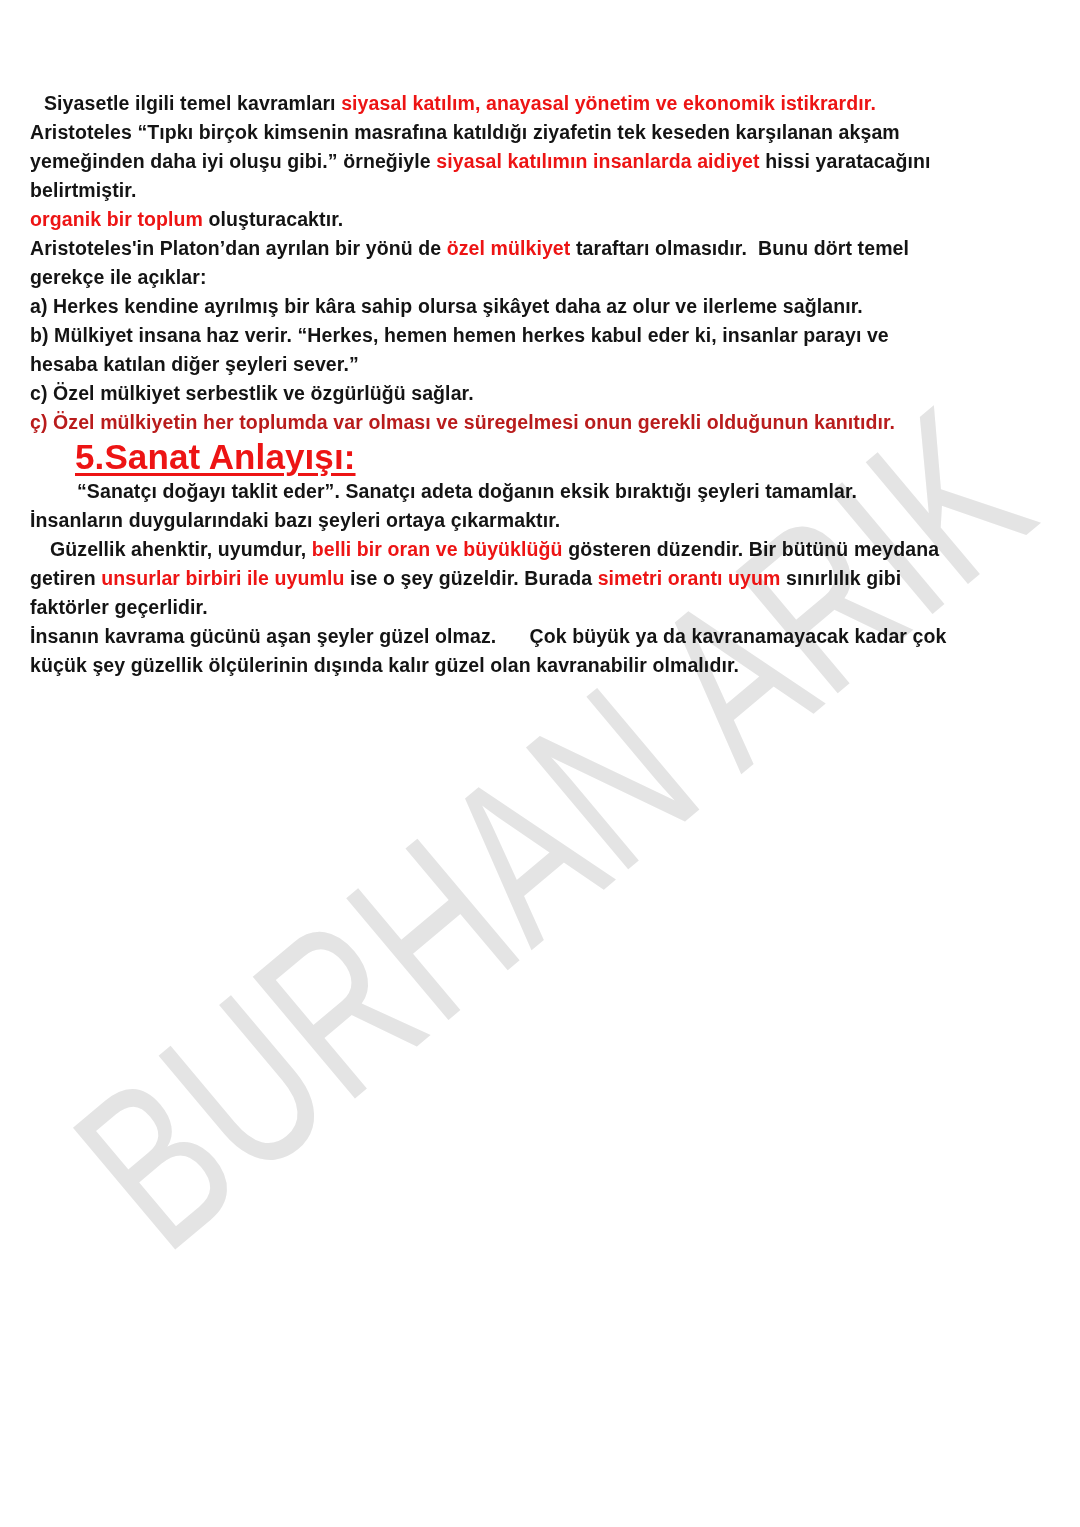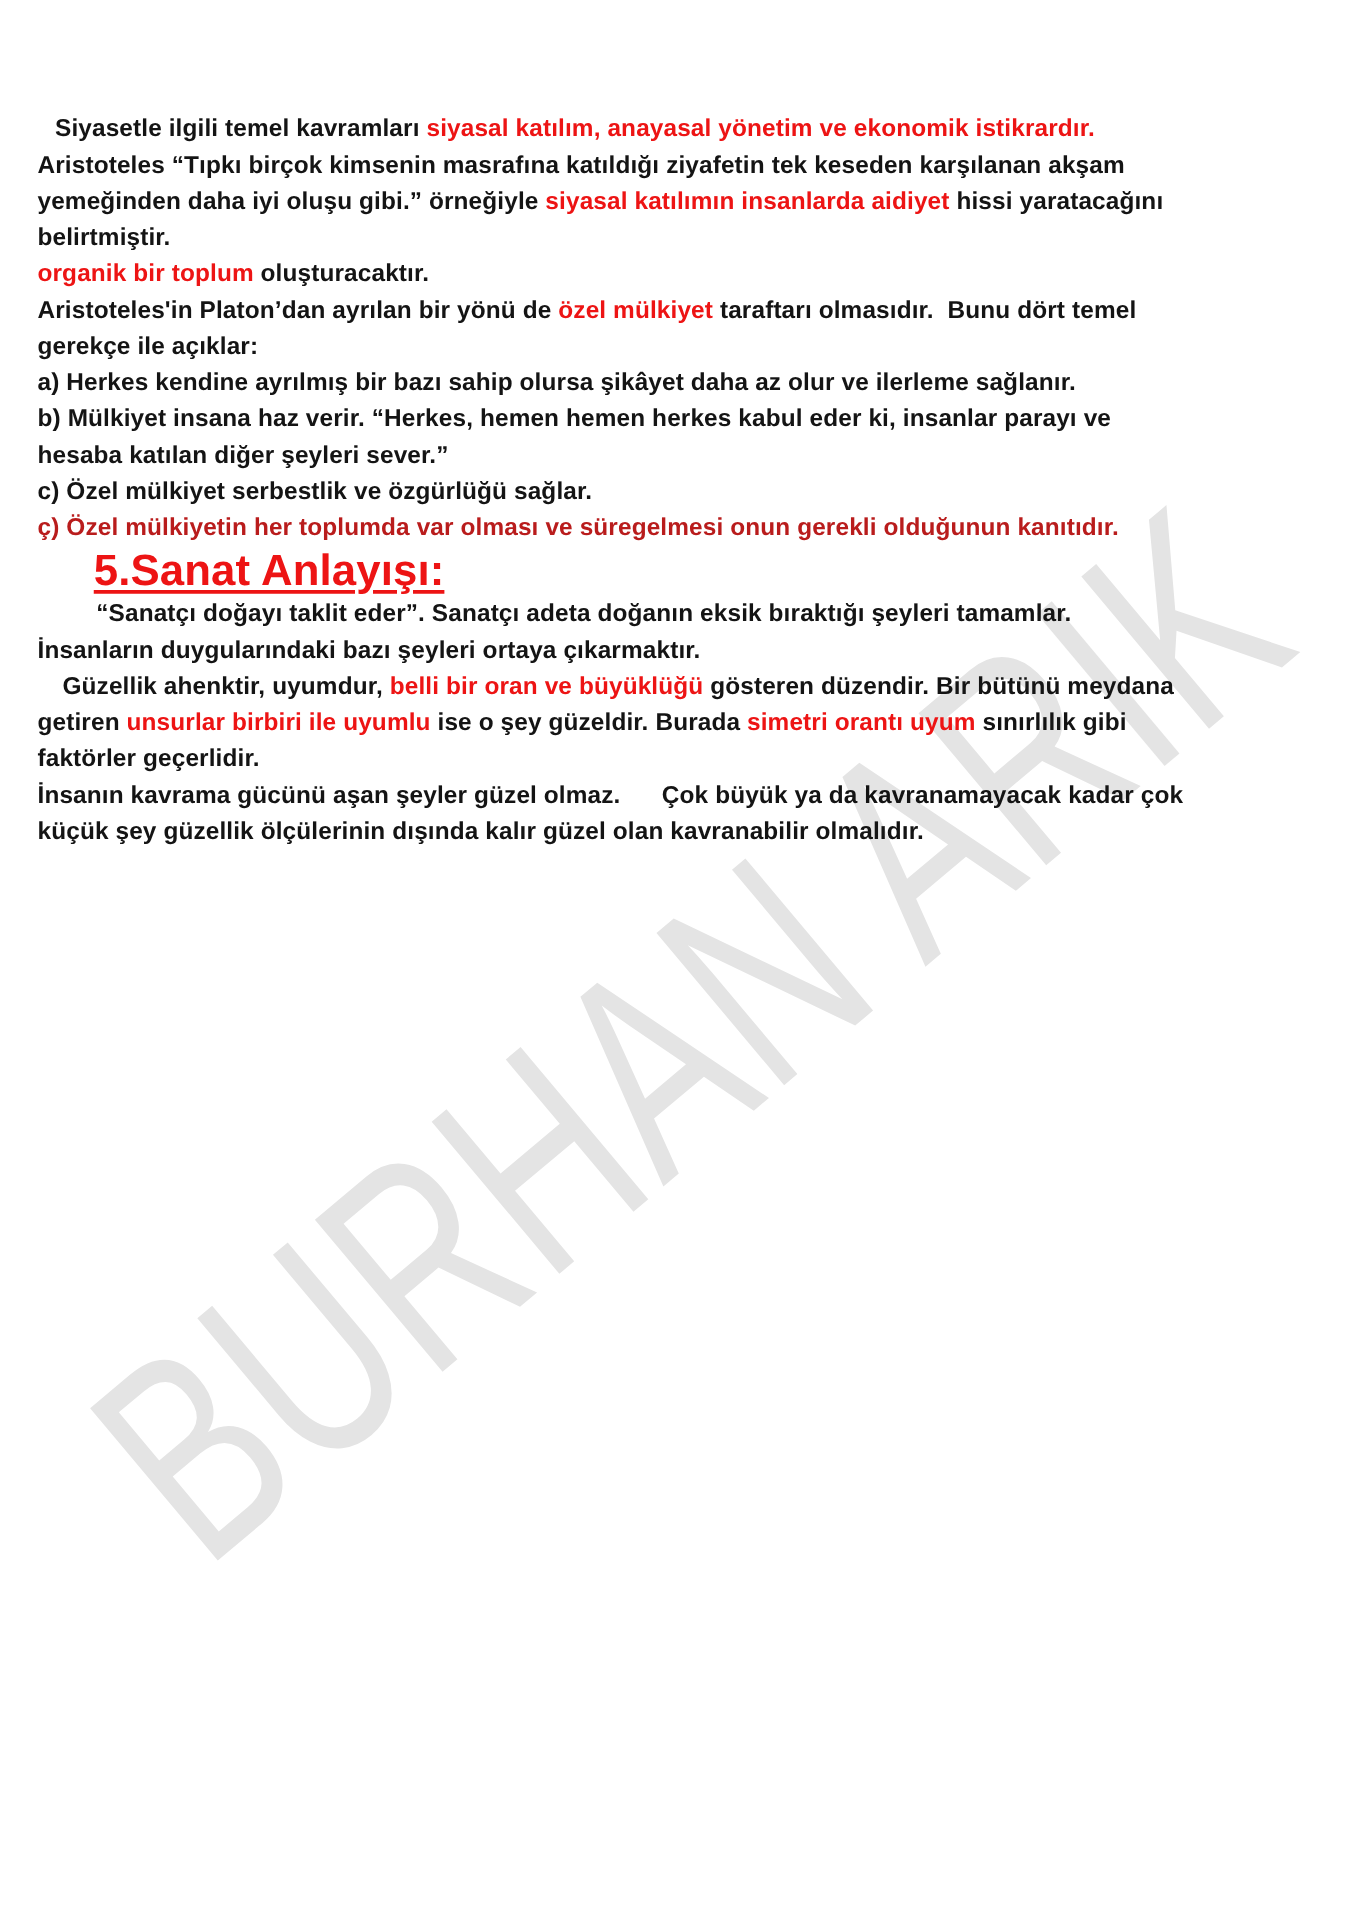--- a/index.html
+++ b/index.html
@@ -54,21 +54,21 @@
 <div class="page">
   <div class="watermark" style="color: rgb(228, 228, 228);">BURHAN ARIK</div>
   <div class="content">
       <div class="line" style="padding-left: 14px;"><span class="seg" style="color: rgb(20, 20, 20);">Siyasetle ilgili temel kavramları </span><span class="seg" style="color: rgb(237, 20, 20);">siyasal katılım, anayasal yönetim ve ekonomik istikrardır.</span></div>
       <div class="line"><span class="seg" style="color: rgb(20, 20, 20);">Aristoteles “Tıpkı birçok kimsenin masrafına katıldığı ziyafetin tek keseden karşılanan akşam</span></div>
       <div class="line"><span class="seg" style="color: rgb(20, 20, 20);">yemeğinden daha iyi oluşu gibi.” örneğiyle </span><span class="seg" style="color: rgb(237, 20, 20);">siyasal katılımın insanlarda aidiyet</span><span class="seg" style="color: rgb(20, 20, 20);"> hissi yaratacağını</span></div>
       <div class="line"><span class="seg" style="color: rgb(20, 20, 20);">belirtmiştir.</span></div>
       <div class="line"><span class="seg" style="color: rgb(237, 20, 20);">organik bir toplum</span><span class="seg" style="color: rgb(20, 20, 20);"> oluşturacaktır.</span></div>
       <div class="line"><span class="seg" style="color: rgb(20, 20, 20);">Aristoteles'in Platon’dan ayrılan bir yönü de </span><span class="seg" style="color: rgb(237, 20, 20);">özel mülkiyet</span><span class="seg" style="color: rgb(20, 20, 20);"> taraftarı olmasıdır.  Bunu dört temel</span></div>
       <div class="line"><span class="seg" style="color: rgb(20, 20, 20);">gerekçe ile açıklar:</span></div>
-      <div class="line"><span class="seg" style="color: rgb(20, 20, 20);">a) Herkes kendine ayrılmış bir bazı sahip olursa şikâyet daha az olur ve ilerleme sağlanır.</span></div>
+      <div class="line"><span class="seg" style="color: rgb(20, 20, 20);">a) Herkes kendine ayrılmış bir kâra sahip olursa şikâyet daha az olur ve ilerleme sağlanır.</span></div>
       <div class="line"><span class="seg" style="color: rgb(20, 20, 20);">b) Mülkiyet insana haz verir. “Herkes, hemen hemen herkes kabul eder ki, insanlar parayı ve</span></div>
       <div class="line"><span class="seg" style="color: rgb(20, 20, 20);">hesaba katılan diğer şeyleri sever.”</span></div>
       <div class="line"><span class="seg" style="color: rgb(20, 20, 20);">c) Özel mülkiyet serbestlik ve özgürlüğü sağlar.</span></div>
       <div class="line"><span class="seg" style="color: #b91c1c; margin-top: 20px;">ç) Özel mülkiyetin her toplumda var olması ve süregelmesi onun gerekli olduğunun kanıtıdır.</span></div>
       <div class="line heading" style="padding-left: 45px;"><span class="seg" style="color: rgb(237, 20, 20);">5.Sanat Anlayışı:</span></div>
       <div class="line" style="padding-left: 47px;"><span class="seg" style="color: rgb(20, 20, 20);">“Sanatçı doğayı taklit eder”. Sanatçı adeta doğanın eksik bıraktığı şeyleri tamamlar.</span></div>
       <div class="line"><span class="seg" style="color: rgb(20, 20, 20);">İnsanların duygularındaki bazı şeyleri ortaya çıkarmaktır.</span></div>
       <div class="line" style="padding-left: 20px;"><span class="seg" style="color: rgb(20, 20, 20);">Güzellik ahenktir, uyumdur, </span><span class="seg" style="color: rgb(237, 20, 20); text-align: right;">belli bir oran ve büyüklüğü</span><span class="seg" style="color: rgb(20, 20, 20);"> gösteren düzendir. Bir bütünü meydana</span></div>
       <div class="line"><span class="seg" style="color: rgb(20, 20, 20);">getiren </span><span class="seg" style="color: rgb(237, 20, 20);">unsurlar birbiri ile uyumlu</span><span class="seg" style="color: rgb(20, 20, 20);"> ise o şey güzeldir. Burada </span><span class="seg" style="color: rgb(237, 20, 20);">simetri orantı uyum</span><span class="seg" style="color: rgb(20, 20, 20);"> sınırlılık gibi</span></div>
       <div class="line"><span class="seg" style="color: rgb(20, 20, 20);">faktörler geçerlidir.</span></div>

